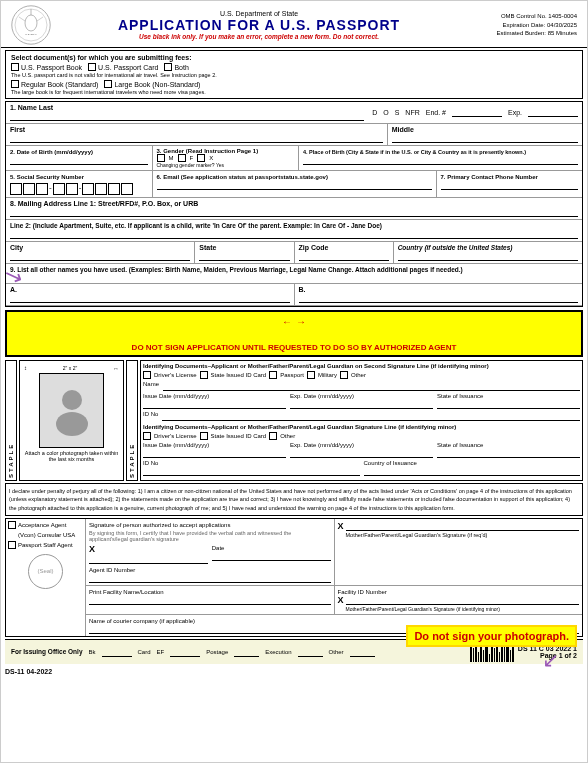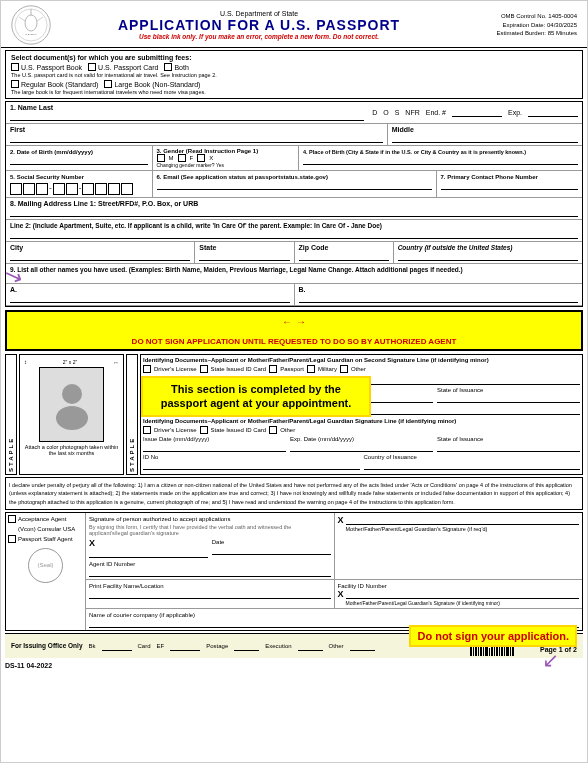--- a/index.html
+++ b/index.html
@@ -351,21 +351,21 @@
       </div>
     </div>
 
   </div>
 
   <div class="stop-banner" style="margin:3px 4px;">
     <div style="display:flex; align-items:center; justify-content:center; gap:4px;">
       <span style="font-size:10px; font-weight:bold; color:#cc0000;">←</span>
       <span style="font-size:10px; font-weight:bold; color:#cc0000;">→</span>
     </div>
-    <div style="font-size:8px; font-weight:bold; color:#cc0000; margin-top:11px;text-align:center;">DO NOT SIGN APPLICATION UNTIL REQUESTED TO DO SO BY AUTHORIZED AGENT</div>
+    <div style="font-size:8px; font-weight:bold; color:#cc0000; margin-top:17px;text-align:center;">DO NOT SIGN APPLICATION UNTIL REQUESTED TO DO SO BY AUTHORIZED AGENT</div>
   </div>
 
   <div style="display:flex; margin:2px 4px; gap:0; position:relative;">
 
     <div style="writing-mode:vertical-rl; transform:rotate(180deg); font-size:6px; font-weight:bold; color:#000; background:#fff; border:1px solid #000; padding:2px; letter-spacing:2px; margin-right:2px;">STAPLE</div>
 
     <div style="width:105px; border:1px solid #000; padding:4px; display:flex; flex-direction:column; align-items:center; background:#fff; position:relative;">
 
       <div style="display:flex; justify-content:space-between; width:100%; font-size:6px; align-items:center;">
         <span>↕</span>
@@ -579,24 +579,21 @@
       <div style="text-align:right;">
         <div style="font-size:7px; font-weight:bold;">DS 11 C 03 2022 1</div>
         <div style="font-size:7px; font-weight:bold;">Page 1 of 2</div>
       </div>
     </div>
   </div>
 
   <div style="text-align:left; margin-left:4px; margin-bottom:2px; font-size:7px; font-weight:bold;">DS-11 04-2022</div>
 
 
-  <div class="annotation-section">
-    <span>This section is completed by the passport agent at your appointment.</span>
-  </div>
 
   <div class="annotation-sign">
-    <span>Do not sign your application.</span>
+    <span>Do not sign your photograph.</span>
   </div>
 
   <div style="position:absolute; left:3px; top:262px; color:#9B59B6; font-size:22px; z-index:20; transform:rotate(-20deg);">↘</div>
   <div style="position:absolute; right:28px; bottom:90px; color:#9B59B6; font-size:20px; z-index:20;">↙</div>
 
 </div>
 
 </body></html>

